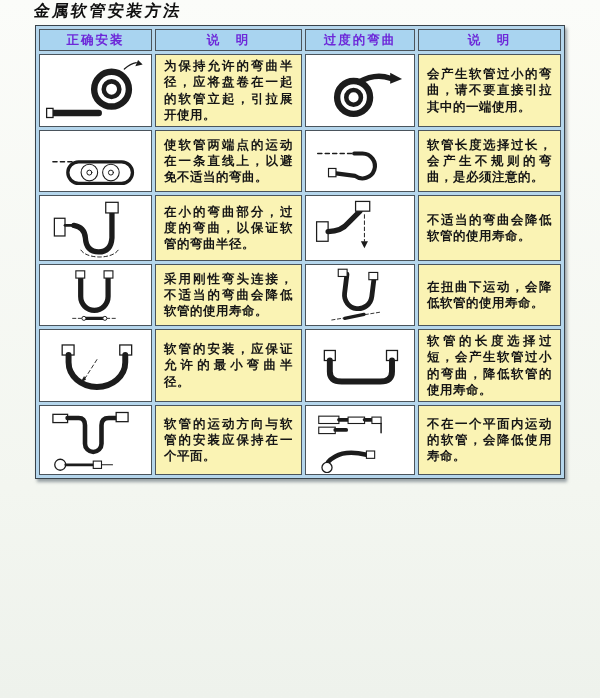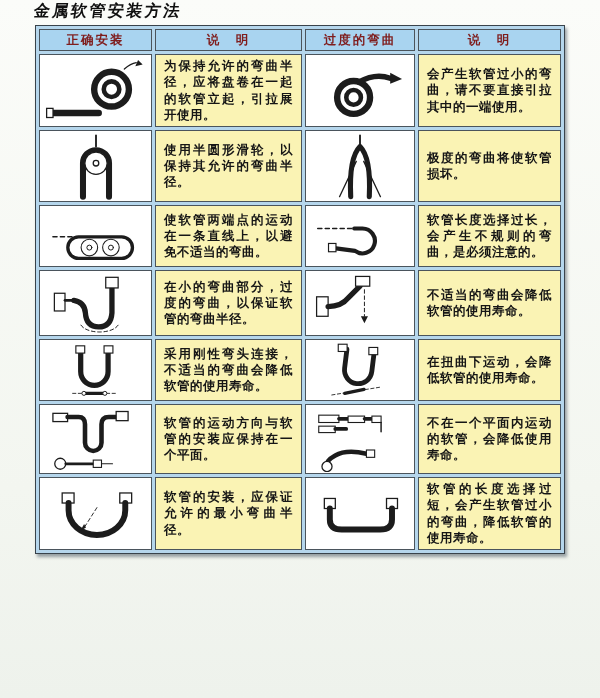--- a/index.html
+++ b/index.html
@@ -18,21 +18,21 @@
   table.hose-table{
     position:absolute;left:35px;top:25px;width:528px;
     border-collapse:separate;border-spacing:3px;
     background:#b5d6ec;border:1px solid #39434b;
     box-shadow:2px 3px 3px rgba(60,75,88,.5);
     table-layout:fixed;
   }
   th,td{border:1px solid #4a545c;}
   th{
     background:#a9d4f0;height:18px;
-    font-size:12.5px;font-weight:bold;color:#7f1d1d;
+    font-size:12.5px;font-weight:bold;color:#6d28d9;
     letter-spacing:2px;text-align:center;
   }
   td.img{background:#ffffff;text-align:center;vertical-align:middle;overflow:hidden;}
   td.desc{
     background:#faf3b4;vertical-align:middle;
     padding:3px 8px;font-size:12.5px;font-weight:bold;
     color:#161616;line-height:1.3;letter-spacing:.5px;text-align:justify;
   }
   svg.illus{display:block;margin:0 auto;}
   .ln{fill:none;stroke:#1c1c1c;stroke-linecap:round;stroke-linejoin:round;}
@@ -78,40 +78,20 @@
           <svg class="illus" width="106" height="64" viewBox="0 0 114 70">
             <circle class="ln" cx="50" cy="42" r="18" stroke-width="7"></circle>
             <circle class="ln" cx="50" cy="42" r="8" stroke-width="5"></circle>
             <path class="ln" d="M56 25 Q74 15 90 21" stroke-width="6"></path>
             <polygon class="sf" points="90,15 103,22 90,27"></polygon>
           </svg>
         </td>
         <td class="desc">会产生软管过小的弯曲，请不要直接引拉其中的一端使用。</td>
       </tr>
 
-      <tr style="height:72px">
-        <td class="img">
-          <svg class="illus" width="106" height="68" viewBox="0 0 114 72">
-            <path class="ln" d="M57 3 v12" stroke-width="2"></path>
-            <path class="ln" d="M43 69 V33 a14 14 0 0 1 28 0 V69" stroke-width="6.5"></path>
-            <circle class="wf" cx="57" cy="33" r="12" stroke-width="1.4"></circle>
-            <circle class="ln" cx="57" cy="33" r="3" stroke-width="1.4"></circle>
-          </svg>
-        </td>
-        <td class="desc">使用半圆形滑轮，以保持其允许的弯曲半径。</td>
-        <td class="img">
-          <svg class="illus" width="106" height="68" viewBox="0 0 114 72">
-            <path class="ln" d="M57 3 v10" stroke-width="2"></path>
-            <path class="ln" d="M35 69 L53 31" stroke-width="1.4"></path>
-            <path class="ln" d="M79 69 L61 31" stroke-width="1.4"></path>
-            <path class="ln" d="M47 69 Q45 27 57 15 Q69 27 67 69" stroke-width="5.5"></path>
-          </svg>
-        </td>
-        <td class="desc">极度的弯曲将使软管损坏。</td>
-      </tr>
 
       <tr style="height:61px">
         <td class="img">
           <svg class="illus" width="106" height="58" viewBox="0 0 114 70">
             <path class="ln" d="M5 36 H33" stroke-width="1.8" stroke-dasharray="5 4"></path>
             <path class="ln" d="M36 62 a13 13 0 0 1 0 -26 H88 a13 13 0 0 1 0 26 Z" stroke-width="4"></path>
             <circle class="wf" cx="49" cy="49" r="10" stroke-width="1.3"></circle>
             <circle class="ln" cx="49" cy="49" r="3" stroke-width="1.2"></circle>
             <circle class="wf" cx="75" cy="49" r="10" stroke-width="1.3"></circle>
             <circle class="ln" cx="75" cy="49" r="3" stroke-width="1.2"></circle>
@@ -172,20 +152,41 @@
             </g>
             <rect class="wf" x="30" y="4" width="11" height="9" stroke-width="1.4"></rect>
             <rect class="wf" x="68" y="8" width="11" height="9" stroke-width="1.4"></rect>
             <path class="ln" d="M22 67 l62 -10" stroke-width="1.1" stroke-dasharray="4 3"></path>
             <path class="ln" d="M38 65 l24 -5" stroke-width="4"></path>
           </svg>
         </td>
         <td class="desc">在扭曲下运动，会降低软管的使用寿命。</td>
       </tr>
 
+
+      <tr style="height:70px">
+        <td class="img">
+          <svg class="illus" width="106" height="64" viewBox="0 0 114 70">
+            <rect class="wf" x="20" y="12" width="13" height="11" stroke-width="1.4"></rect>
+            <rect class="wf" x="83" y="12" width="13" height="11" stroke-width="1.4"></rect>
+            <path class="ln" d="M27 23 v8 a31 27 0 0 0 62 0 v-8" stroke-width="6.5"></path>
+            <path class="ln" d="M58 28 L44 50" stroke-width="1" stroke-dasharray="4 3"></path>
+            <polygon class="sf" points="46,50 40,53 44,46"></polygon>
+          </svg>
+        </td>
+        <td class="desc">软管的安装，应保证允许的最小弯曲半径。</td>
+        <td class="img">
+          <svg class="illus" width="106" height="64" viewBox="0 0 114 70">
+            <rect class="wf" x="18" y="18" width="12" height="11" stroke-width="1.4"></rect>
+            <rect class="wf" x="86" y="18" width="12" height="11" stroke-width="1.4"></rect>
+            <path class="ln" d="M24 29 v12 q0 11 13 11 h42 q13 0 13 -11 V29" stroke-width="6.5"></path>
+          </svg>
+        </td>
+        <td class="desc">软管的长度选择过短，会产生软管过小的弯曲，降低软管的使用寿命。</td>
+      </tr>
 
       <tr style="height:69px">
         <td class="img">
           <svg class="illus" width="106" height="66" viewBox="0 0 114 72">
             <rect class="wf" x="10" y="8" width="16" height="9" stroke-width="1.4"></rect>
             <path class="ln" d="M26 12 h12 q7 0 7 8 v20 a9 9 0 0 0 18 0 V20 q0 -8 8 -8 h10" stroke-width="5"></path>
             <rect class="wf" x="79" y="6" width="13" height="10" stroke-width="1.4"></rect>
             <circle class="wf" cx="18" cy="63" r="6" stroke-width="1.4"></circle>
             <path class="ln" d="M24 63 h30" stroke-width="3"></path>
             <rect class="wf" x="54" y="59" width="9" height="8" stroke-width="1.2"></rect>
@@ -204,36 +205,15 @@
             <rect class="wf" x="12" y="22" width="18" height="7" stroke-width="1.2"></rect>
             <path class="ln" d="M30 25 h12" stroke-width="4"></path>
             <path class="ln" d="M64 52 q-22 -5 -34 2 q-11 6 -9 12" stroke-width="5"></path>
             <circle class="wf" cx="21" cy="66" r="5.5" stroke-width="1.4"></circle>
             <rect class="wf" x="64" y="48" width="9" height="8" stroke-width="1.2"></rect>
           </svg>
         </td>
         <td class="desc">不在一个平面内运动的软管，会降低使用寿命。</td>
       </tr>
 
-      <tr style="height:70px">
-        <td class="img">
-          <svg class="illus" width="106" height="64" viewBox="0 0 114 70">
-            <rect class="wf" x="20" y="12" width="13" height="11" stroke-width="1.4"></rect>
-            <rect class="wf" x="83" y="12" width="13" height="11" stroke-width="1.4"></rect>
-            <path class="ln" d="M27 23 v8 a31 27 0 0 0 62 0 v-8" stroke-width="6.5"></path>
-            <path class="ln" d="M58 28 L44 50" stroke-width="1" stroke-dasharray="4 3"></path>
-            <polygon class="sf" points="46,50 40,53 44,46"></polygon>
-          </svg>
-        </td>
-        <td class="desc">软管的安装，应保证允许的最小弯曲半径。</td>
-        <td class="img">
-          <svg class="illus" width="106" height="64" viewBox="0 0 114 70">
-            <rect class="wf" x="18" y="18" width="12" height="11" stroke-width="1.4"></rect>
-            <rect class="wf" x="86" y="18" width="12" height="11" stroke-width="1.4"></rect>
-            <path class="ln" d="M24 29 v12 q0 11 13 11 h42 q13 0 13 -11 V29" stroke-width="6.5"></path>
-          </svg>
-        </td>
-        <td class="desc">软管的长度选择过短，会产生软管过小的弯曲，降低软管的使用寿命。</td>
-      </tr>
-
     </tbody>
   </table>
 </div>
 
 </body></html>

